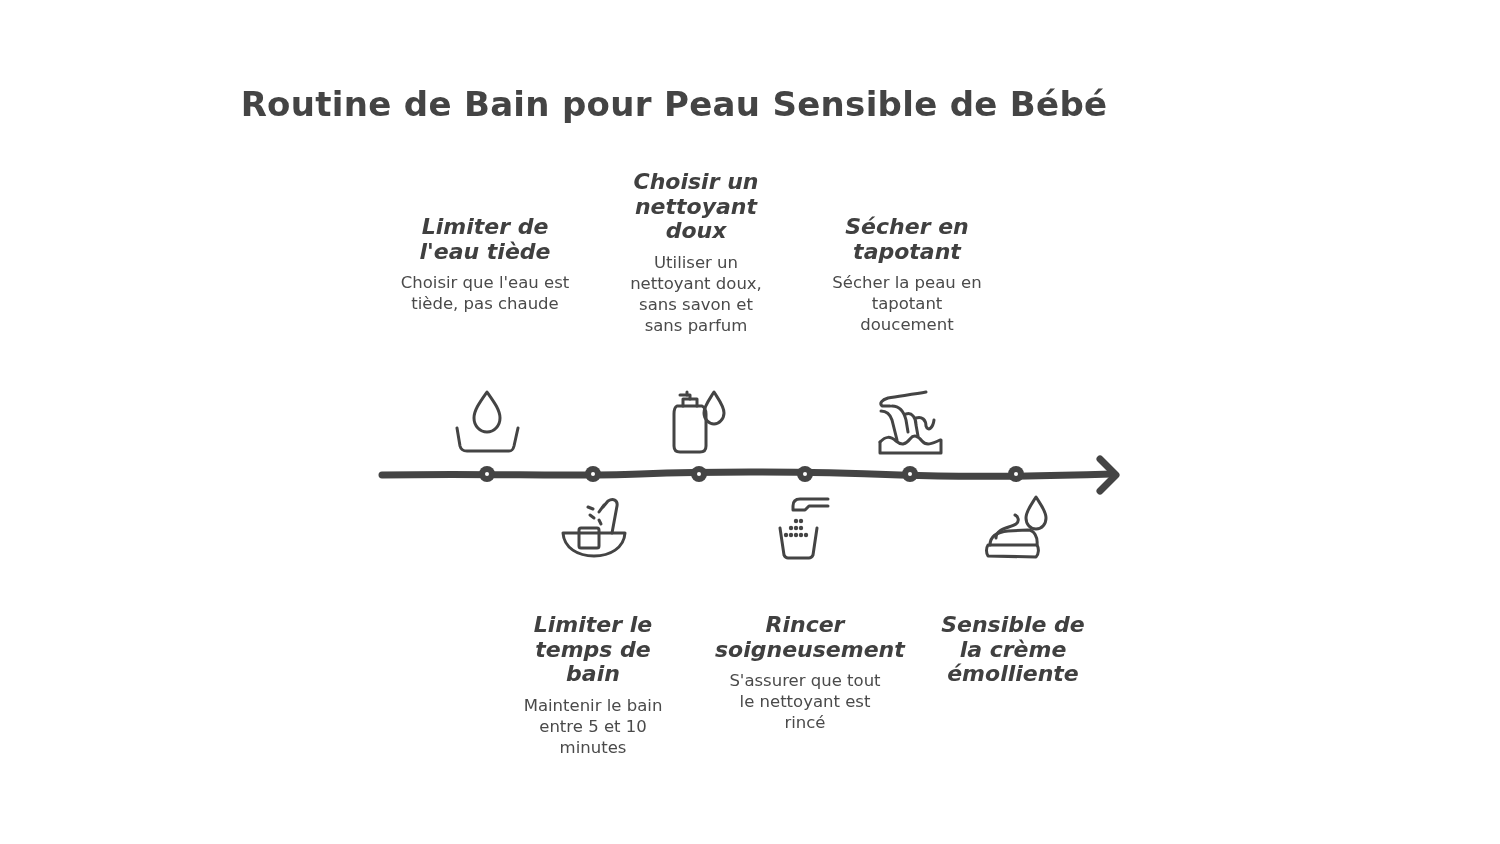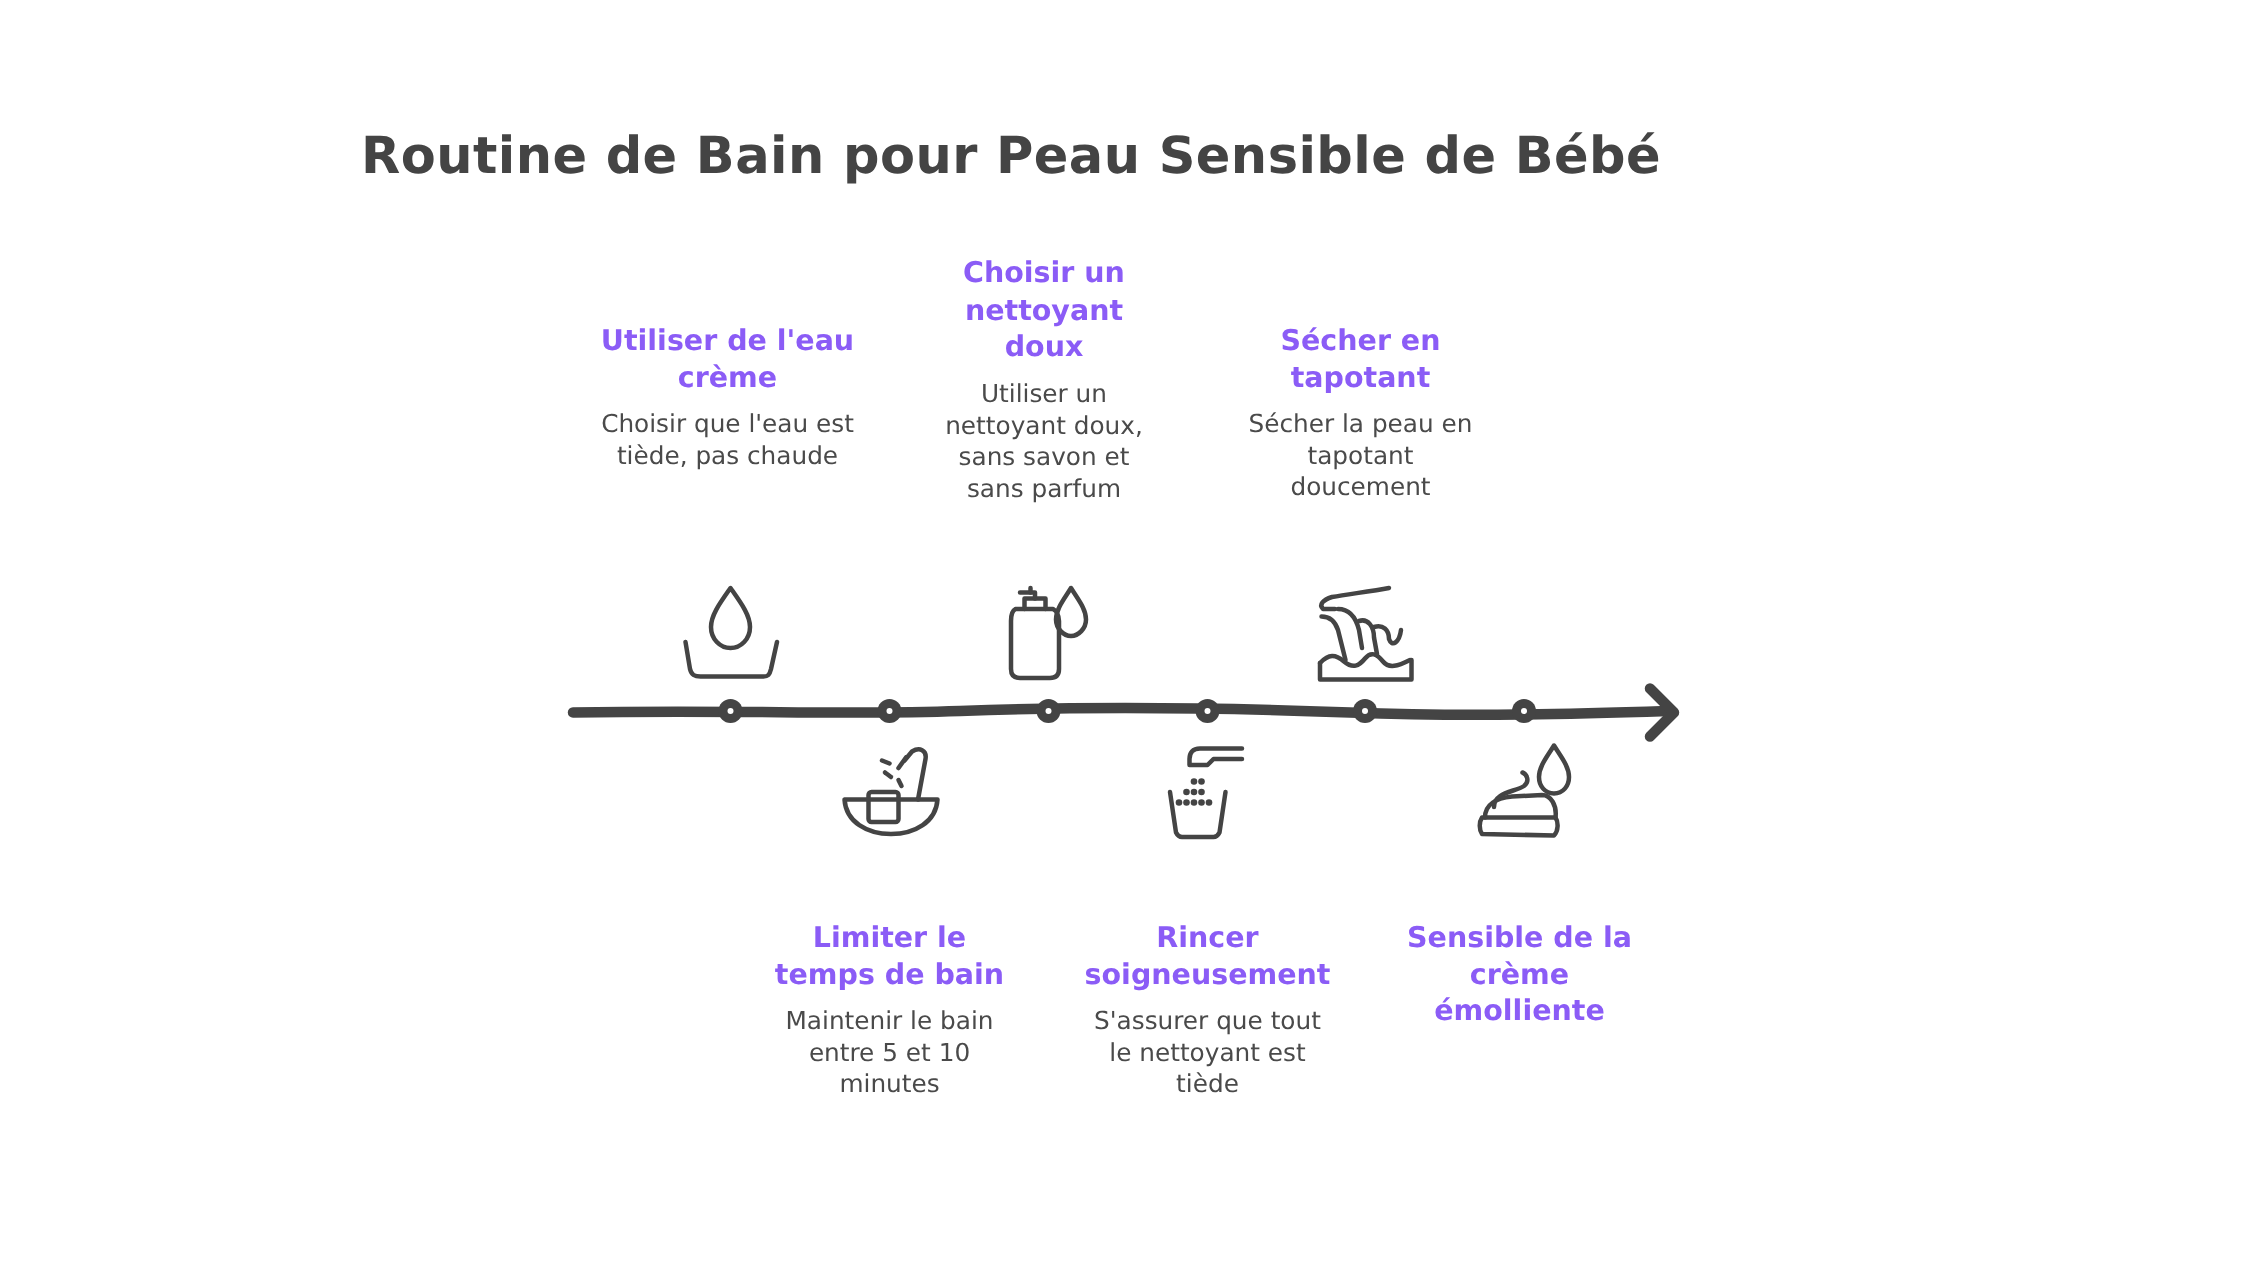--- a/index.html
+++ b/index.html
@@ -1,19 +1,19 @@
 <!DOCTYPE html>
 <html><head>
   <meta charset="utf-8">
   <style>
     html, body { margin: 0; padding: 0; background: #ffffff; }
     body { width: 1500px; height: 844px; position: relative; overflow: hidden; font-family: "DejaVu Sans", sans-serif; color: #444444; }
     .title { position: absolute; left: 0; width: 1348px; top: 84px; text-align: center; font-size: 34px; font-weight: bold; color: #444444; letter-spacing: 0.3px; }
     .step { position: absolute; width: 170px; text-align: center; }
-    .step .head { font-size: 19px; font-weight: bold; line-height: 24.5px; color: #8b5cf6; }
+    .step .head { font-size: 22px; font-weight: bold; line-height: 24.5px; color: #404040; font-style: italic; }
     .step .desc { font-size: 16.5px; line-height: 21px; color: #4a4a4a; margin-top: 8px; }
     svg.diagram { position: absolute; left: 0; top: 0; }
   </style>
 </head>
 <body>
 
 <div class="title">Routine de Bain pour Peau Sensible de Bébé</div>
 
 <svg class="diagram" width="1500" height="844" viewBox="0 0 1500 844">
   <g fill="none" stroke="#444444" stroke-linecap="round" stroke-linejoin="round">
@@ -105,39 +105,39 @@
     <g>
       <path d="M988 545 C 986 548, 986 553, 988 556 L1036 557 C 1039 554, 1039 548, 1037 545 Z"></path>
       <path d="M990 545 C 990 536, 998 532, 1008 531 L1028 530 C 1034 530, 1038 537, 1037 545"></path>
       <path d="M996 538 C 996 528, 1010 528, 1016 524 C 1020 521, 1018 516, 1015 515"></path>
       <path d="M1036 497 C 1031 505, 1026 511, 1026 518 C 1026 524, 1030 529, 1036 529 C 1042 529, 1046 524, 1046 518 C 1046 511, 1041 505, 1036 497 Z"></path>
     </g>
   </g>
 </svg>
 
 <div class="step" style="left:400px; top:215px;">
-  <div class="head">Utiliser de l'eau crème</div>
+  <div class="head">Limiter de l'eau tiède</div>
   <div class="desc">Choisir que l'eau est tiède, pas chaude</div>
 </div>
 
 <div class="step" style="left:611px; top:170px;">
   <div class="head" style="padding:0 22px;">Choisir un nettoyant doux</div>
   <div class="desc" style="padding:0 10px;">Utiliser un nettoyant doux, sans savon et sans parfum</div>
 </div>
 
 <div class="step" style="left:822px; top:215px;">
   <div class="head" style="padding:0 20px;">Sécher en tapotant</div>
   <div class="desc" style="padding:0 6px;">Sécher la peau en tapotant doucement</div>
 </div>
 
 <div class="step" style="left:508px; top:613px;">
   <div class="head">Limiter le temps de bain</div>
   <div class="desc" style="padding:0 8px;">Maintenir le bain entre 5 et 10 minutes</div>
 </div>
 
 <div class="step" style="left:715px; top:613px; width:180px;">
   <div class="head">Rincer soigneusement</div>
-  <div class="desc" style="padding:0 12px;">S'assurer que tout le nettoyant est tiède</div>
+  <div class="desc" style="padding:0 12px;">S'assurer que tout le nettoyant est rincé</div>
 </div>
 
 <div class="step" style="left:928px; top:613px;">
   <div class="head" style="padding:0 8px;">Sensible de la crème émolliente</div>
 </div>
 
 </body></html>

